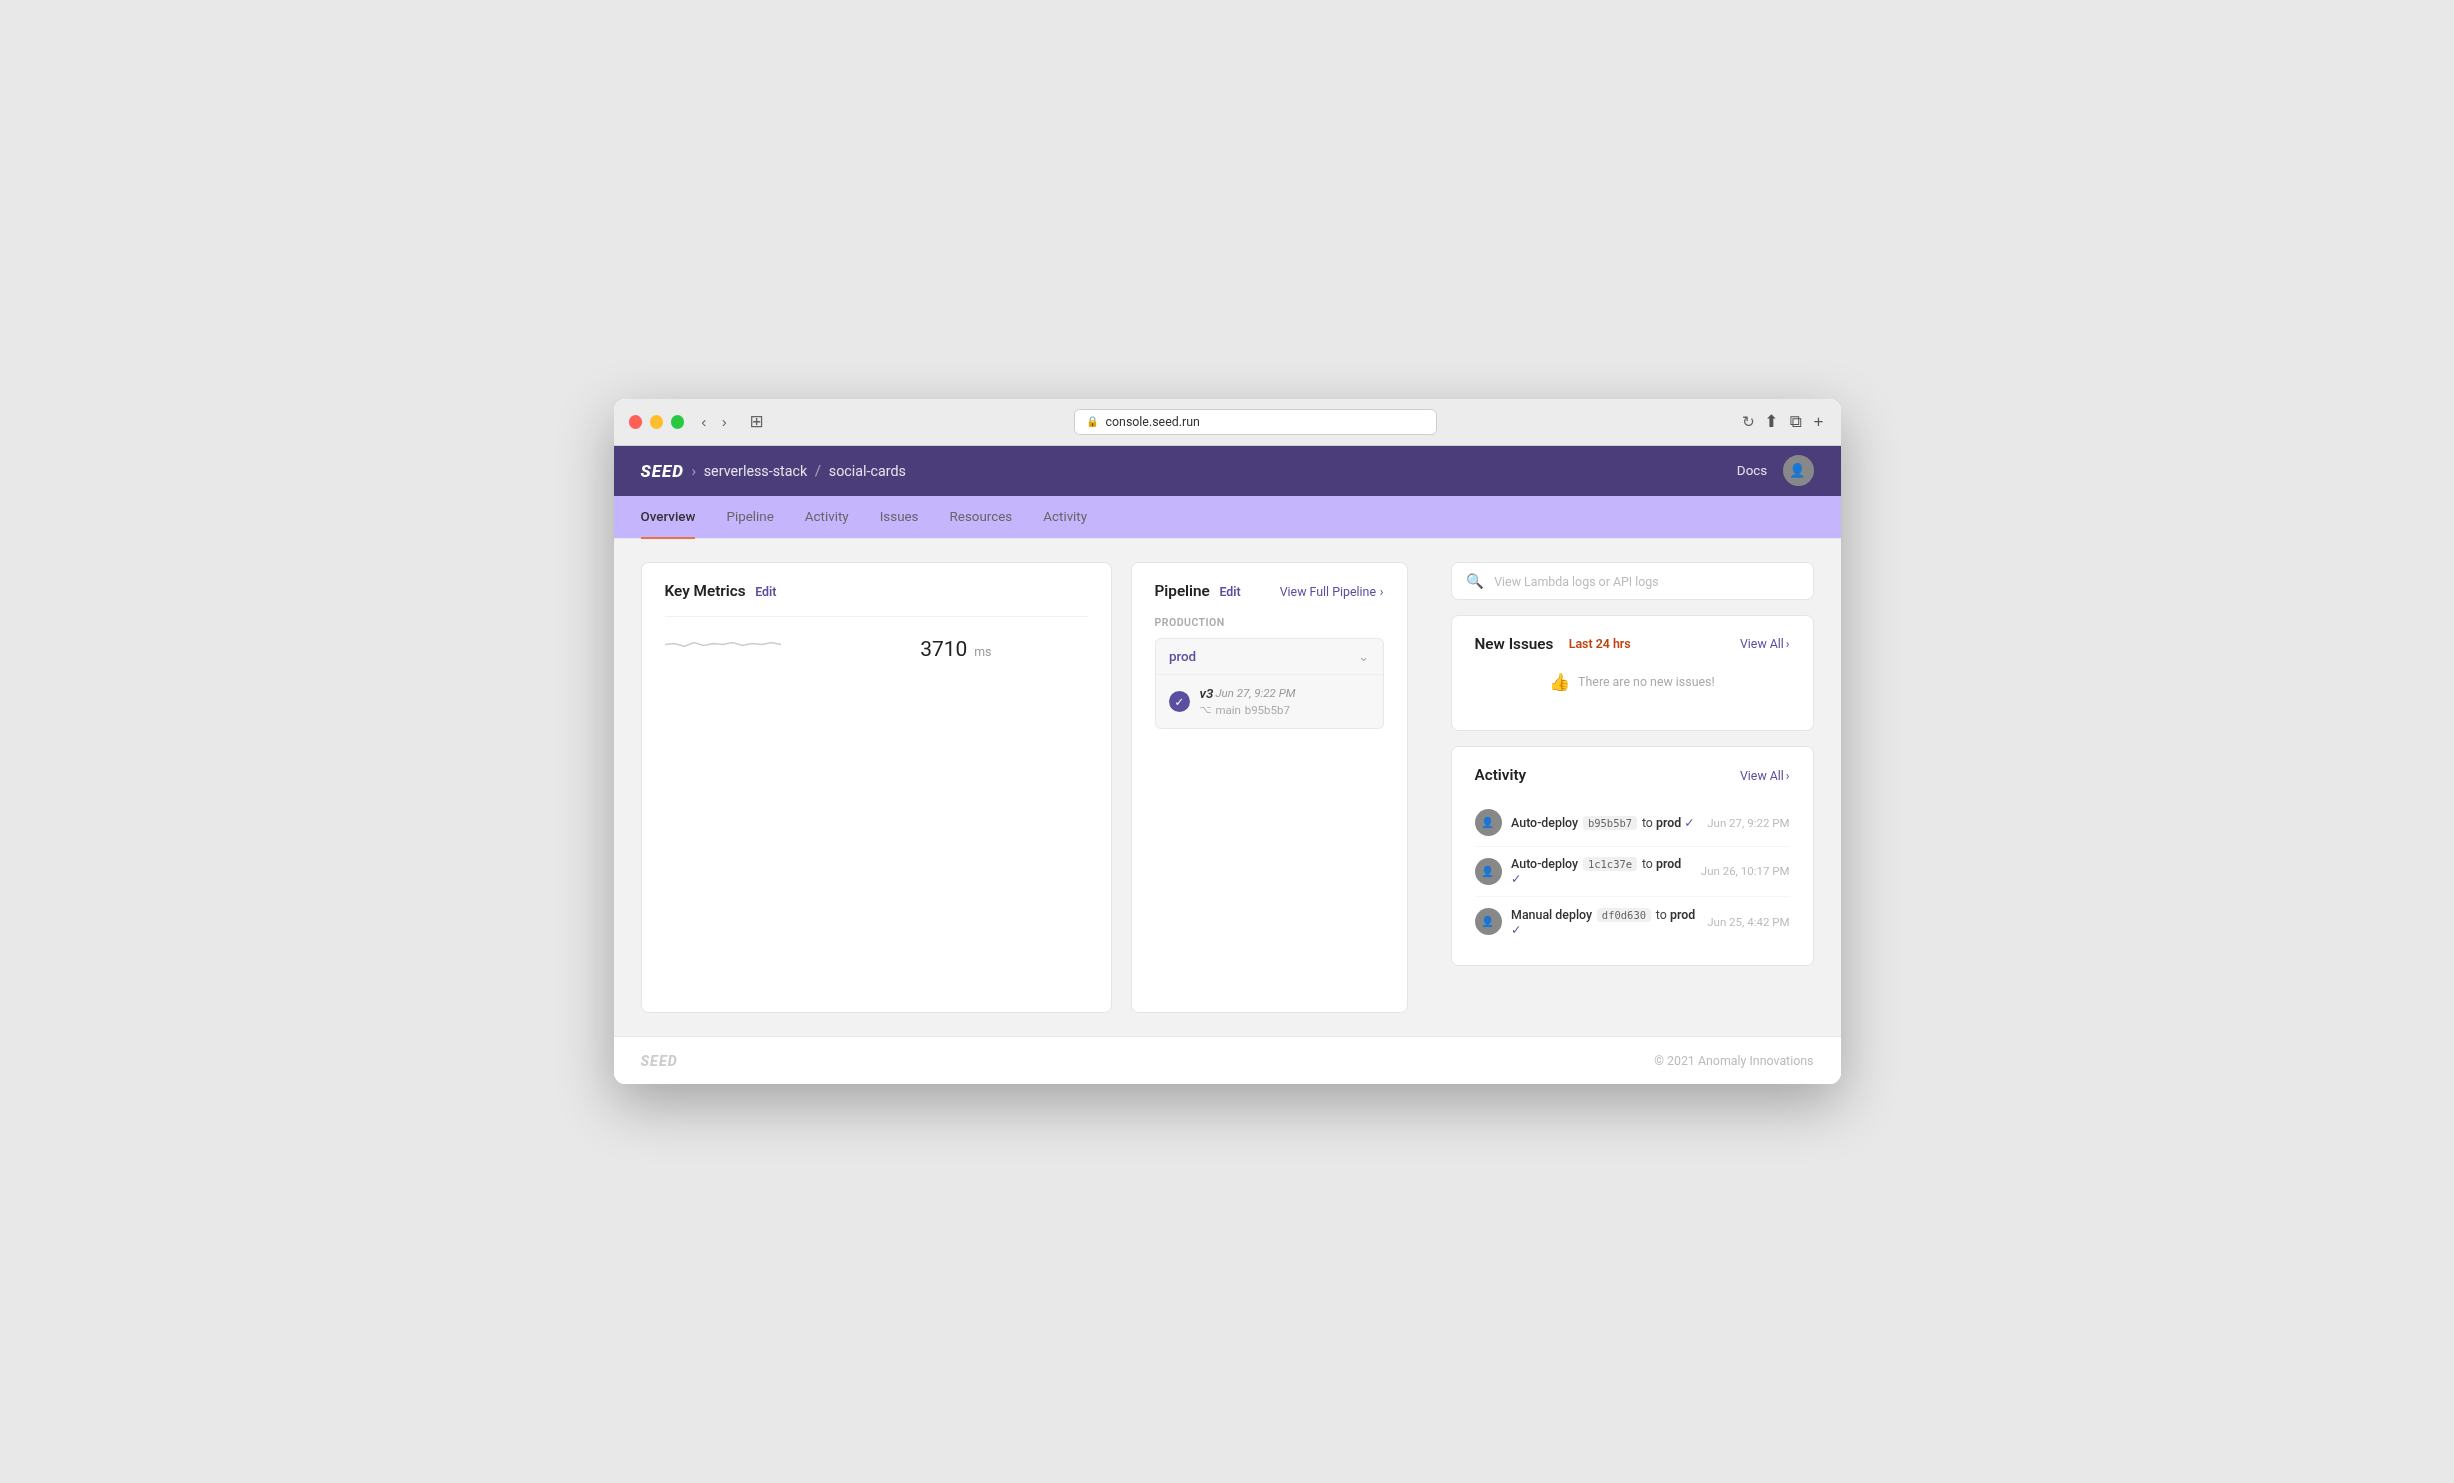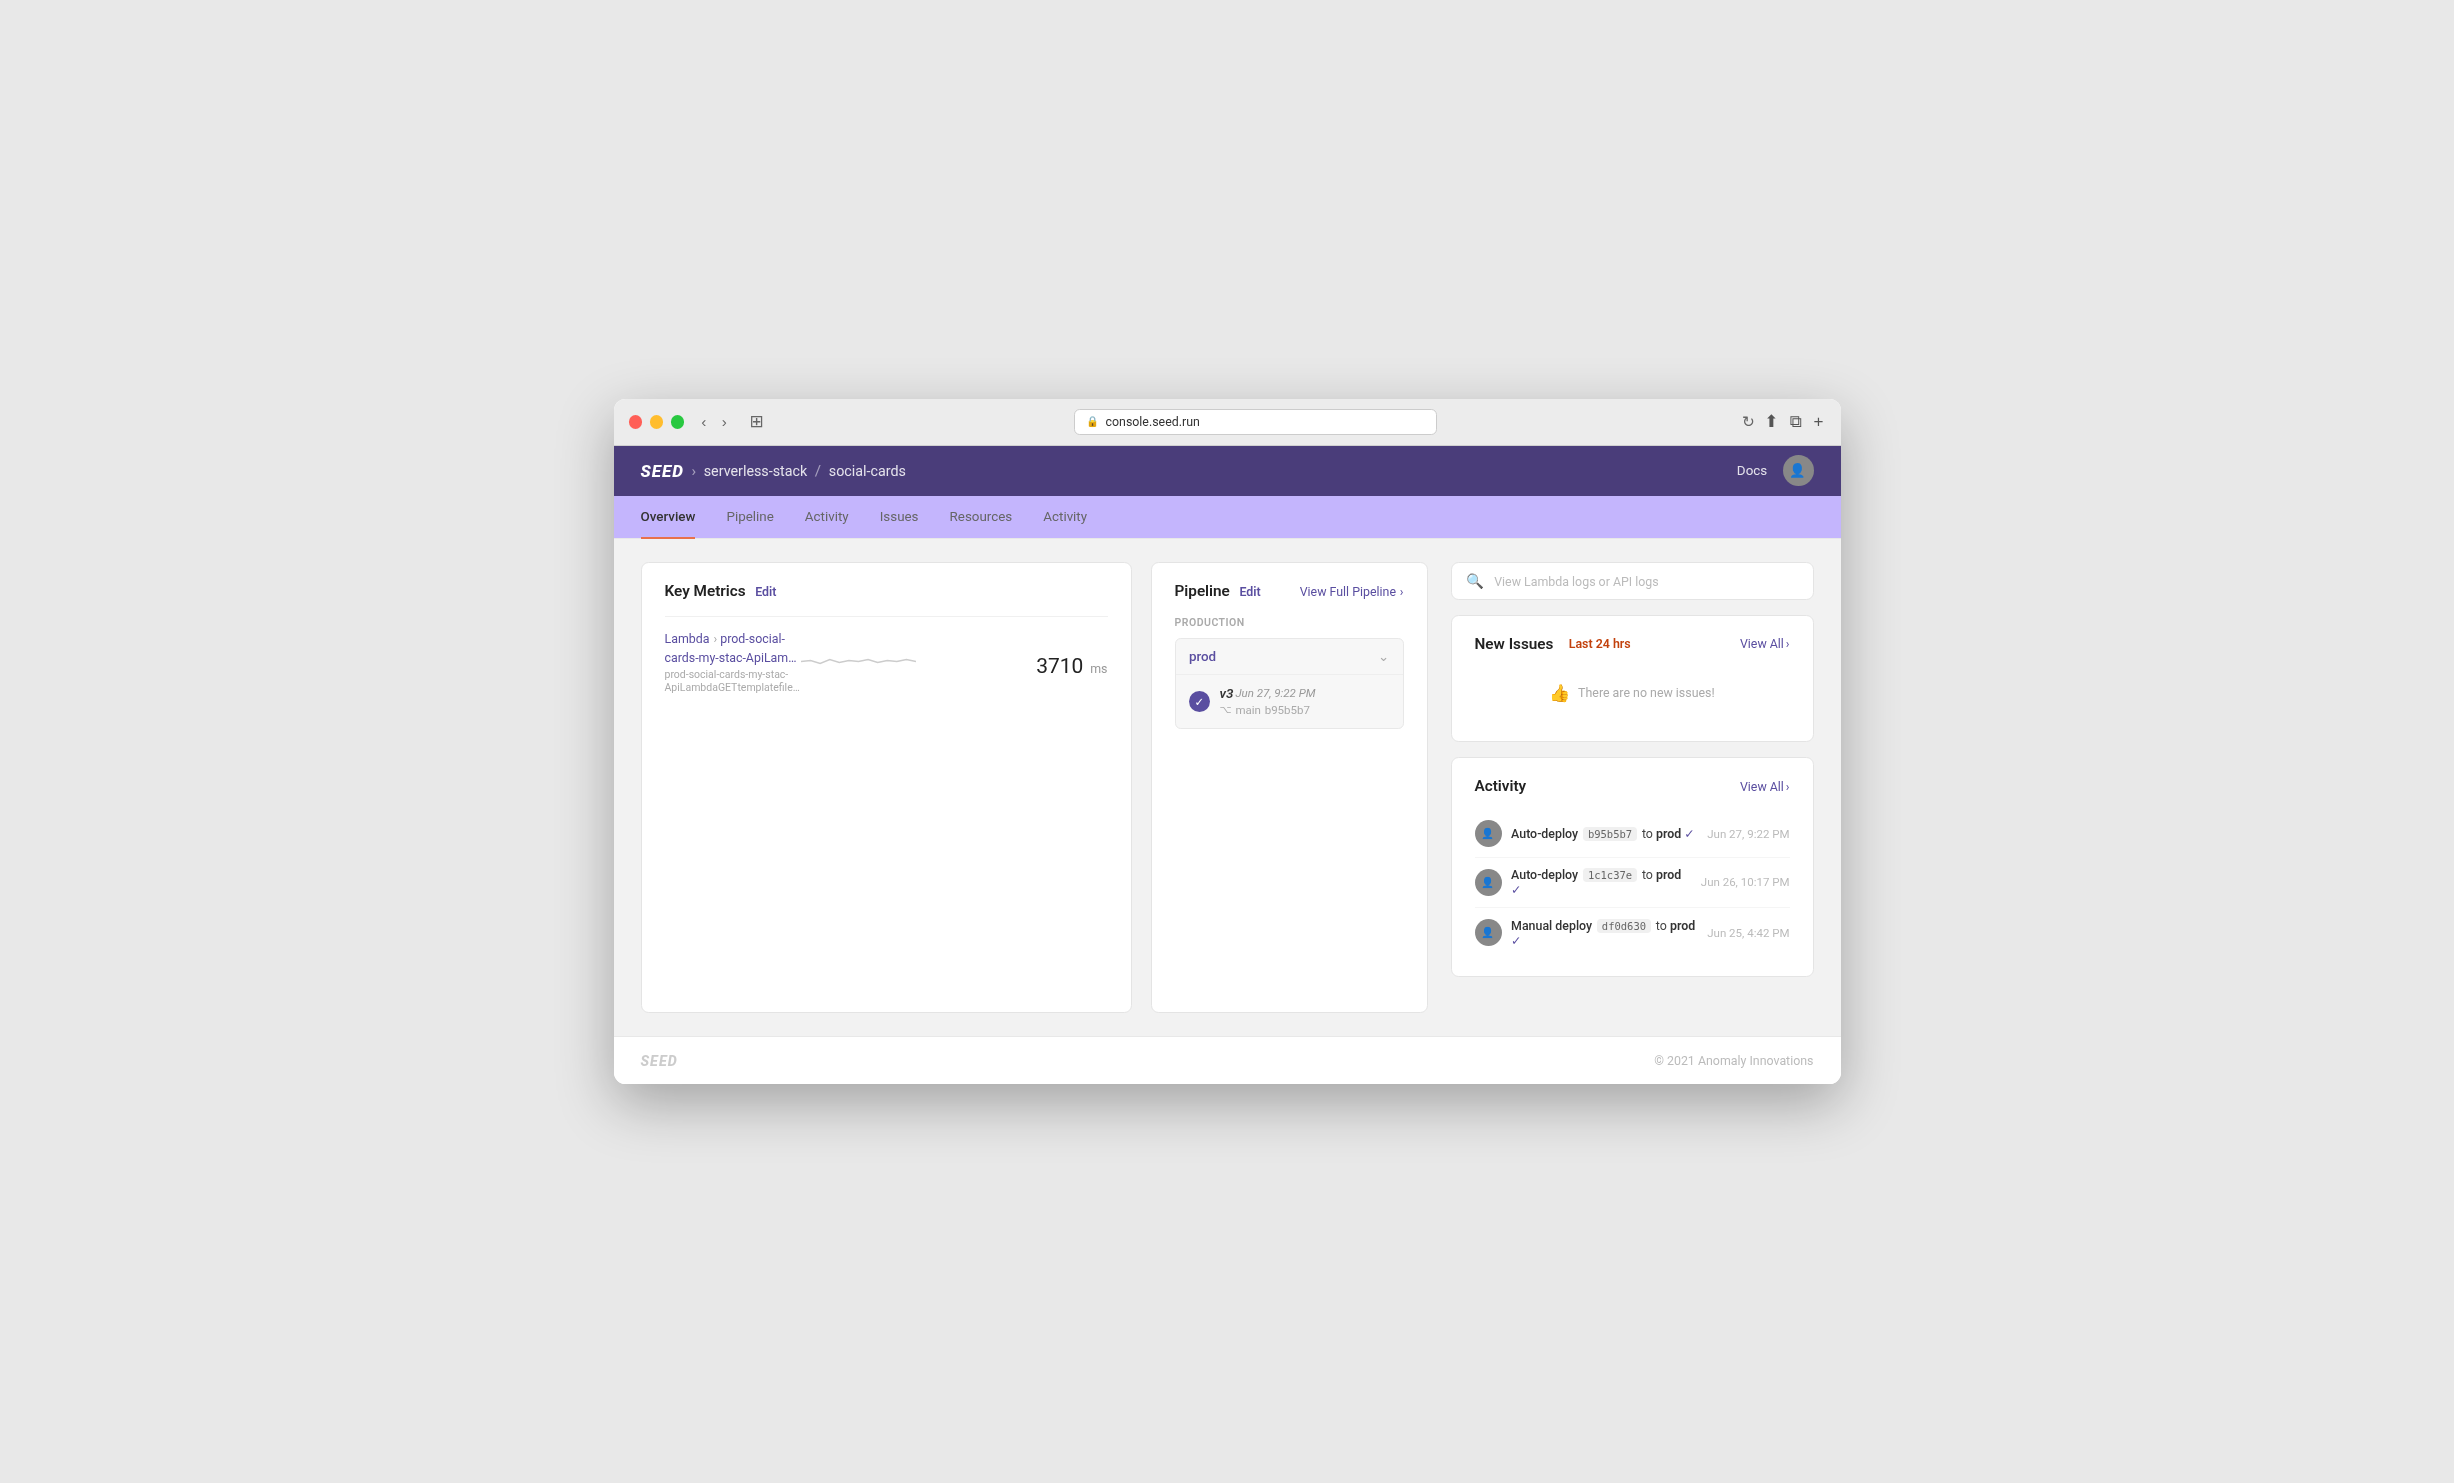--- a/index.html
+++ b/index.html
@@ -358,21 +358,21 @@
       border-radius: 7.6px;
       padding: 9.6px 15.3px;
       display: flex;
       align-items: center;
       gap: 9.6px;
     }
     .search-icon { color: #ccc; font-size: 14.3px; }
     .search-placeholder { color: #bbb; font-size: 12.4px; }
     
     .new-issues-card .card-header {
-      margin-bottom: 11px;
+      margin-bottom: 0;
     }
     .issues-meta {
       font-size: 12.4px;
       color: #c2410c;
       margin-left: 5.7px;
     }
     .view-all-link {
       font-size: 12.4px;
       color: #5a4ea0;
       cursor: pointer;
@@ -523,28 +523,20 @@
     <div class="left-column">
 
       <div class="card">
         <div class="card-header">
           <div class="card-title">
             <span>Key Metrics</span>
             <span class="edit-link">Edit</span>
           </div>
         </div>
         <div class="metrics-row">
-          <div>
-            <div>
-              <span class="lambda-link">Lambda</span>
-              <span style="color:#aaa;font-size:12.4px;"> › </span>
-              <span class="lambda-link">prod-social-cards-my-stac-ApiLam…</span>
-            </div>
-            <div class="lambda-sub">prod-social-cards-my-stac-ApiLambdaGETtemplatefile…</div>
-          </div>
           <div class="metric-chart">
             <svg class="sparkline" viewBox="0 0 120 30" height="29">
               <polyline fill="none" stroke="#ccc" stroke-width="1.5" points="0,15 10,14 20,17 30,13 40,16 50,14 60,15 70,13 80,16 90,14 100,15 110,13 120,15"></polyline>
             </svg>
           </div>
           <div></div>
           <div style="text-align:right;margin-top:9px;">
             <span class="metric-value">3710</span>
             <span class="metric-unit">ms</span>
           </div>

